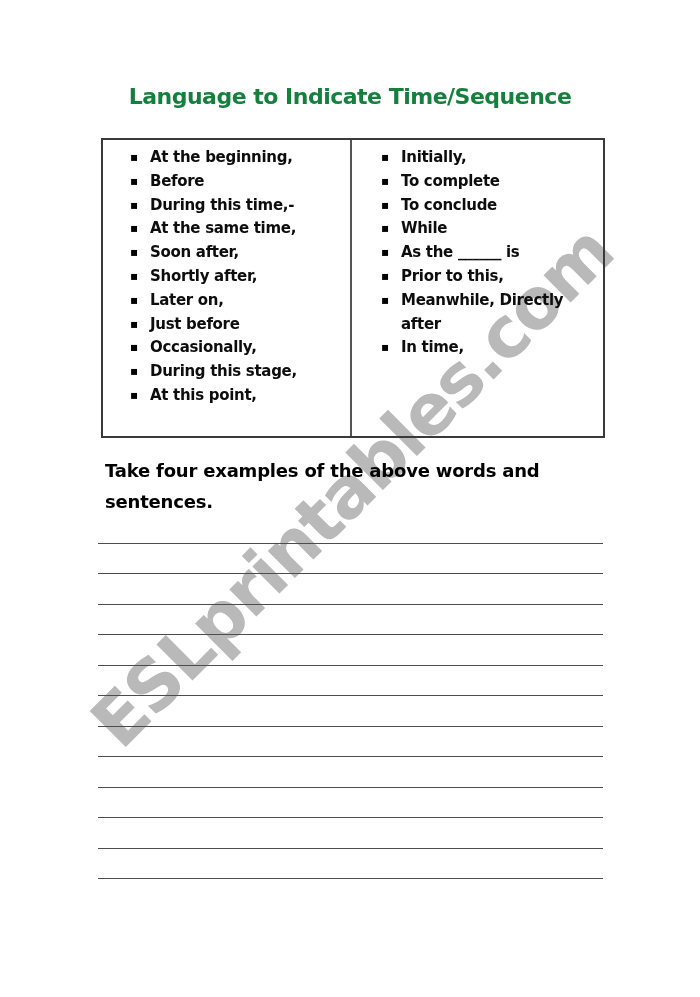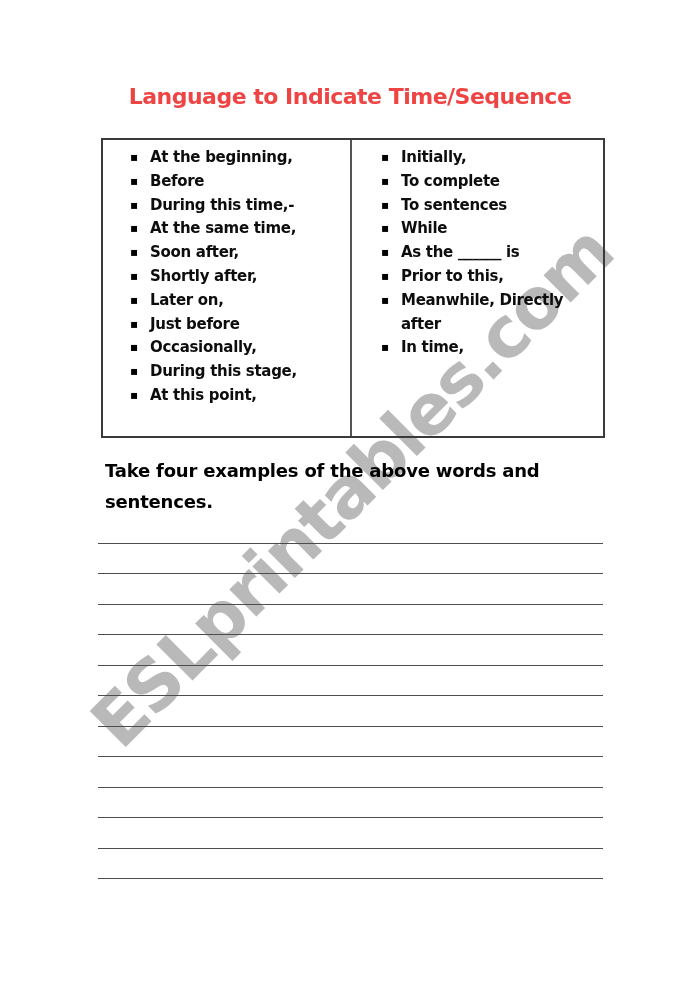--- a/index.html
+++ b/index.html
@@ -11,21 +11,21 @@
   
   .watermark{
     position:absolute;left:352px;top:487px;
     transform:translate(-50%,-50%) rotate(-45deg);
     font-size:70px;font-weight:bold;letter-spacing:-2px;
     white-space:nowrap;z-index:0;user-select:none;
   }
   .title{
     position:absolute;top:84px;left:0;width:100%;margin:0;
     text-align:center;font-size:22px;font-weight:bold;letter-spacing:-0.5px;
-    color:#ef4444;z-index:1;
+    color:#15803d;z-index:1;
   }
   .vocab-table{
     position:absolute;left:101px;top:138px;width:500px;height:296px;
     border:2px solid #3a3a3a;display:flex;z-index:1;background:transparent;
     box-sizing:content-box;
   }
   .col{list-style:none;margin:0;padding:6px 0 0 0;box-sizing:border-box;}
   .col.left{width:249px;border-right:2px solid #555;}
   .col.right{flex:1;}
   .col li{
@@ -70,21 +70,21 @@
         <li><span class="bullet">▪</span><span>Later on,</span></li>
         <li><span class="bullet">▪</span><span>Just before</span></li>
         <li><span class="bullet">▪</span></li>
         <li><span class="bullet">▪</span><span>Occasionally,</span></li>
         <li><span class="bullet">▪</span><span>During this stage,</span></li>
         <li><span class="bullet">▪</span><span>At this point,</span></li>
       </ul>
     <ul class="col right" id="right-list">
         <li><span class="bullet">▪</span><span>Initially,</span></li>
         <li><span class="bullet">▪</span><span>To complete</span></li>
-        <li><span class="bullet">▪</span><span>To sentences</span></li>
+        <li><span class="bullet">▪</span><span>To conclude</span></li>
         <li><span class="bullet">▪</span><span>While</span></li>
         <li><span class="bullet">▪</span><span>As the ______ is</span></li>
         <li><span class="bullet">▪</span><span>Prior to this,</span></li>
         <li><span class="bullet">▪</span><span>Meanwhile, Directly after</span></li>
         <li><span class="bullet">▪</span><span>In time,</span></li>
       </ul>
   </div>
 
   <div class="instructions">
     <div>Take four examples of the above words and</div>

